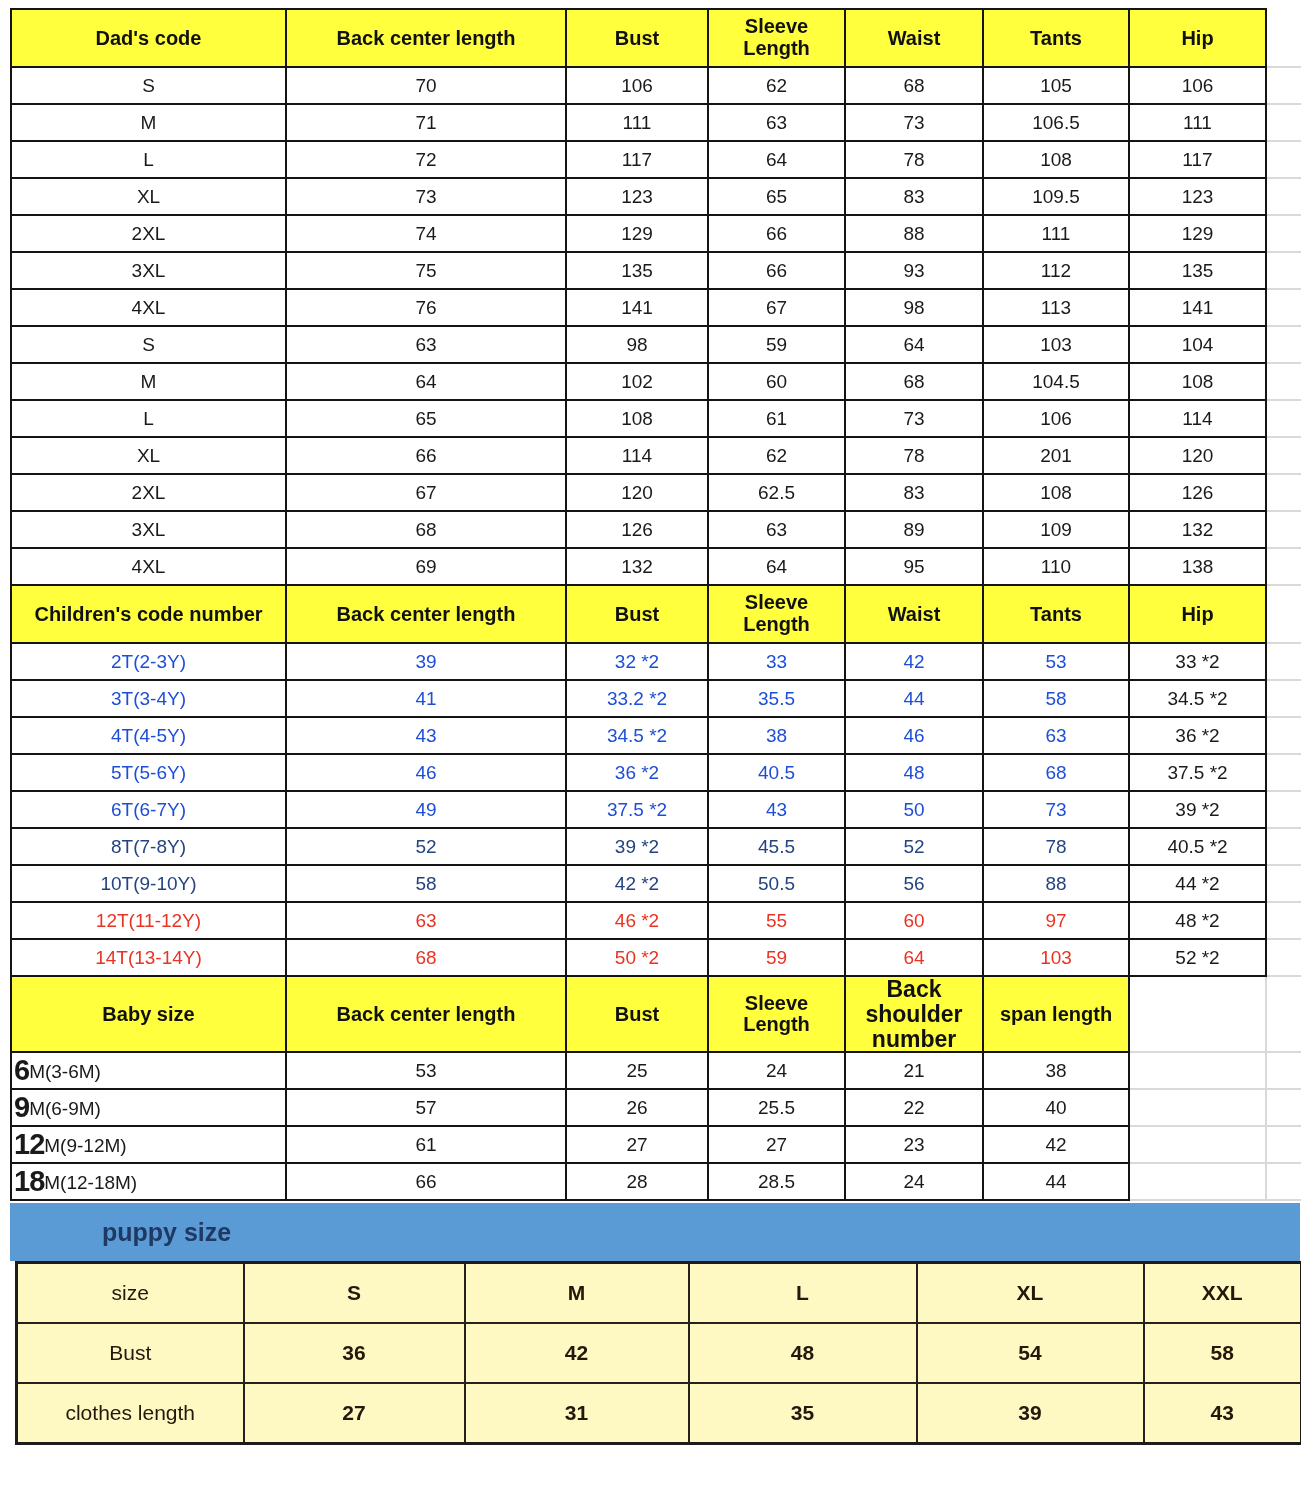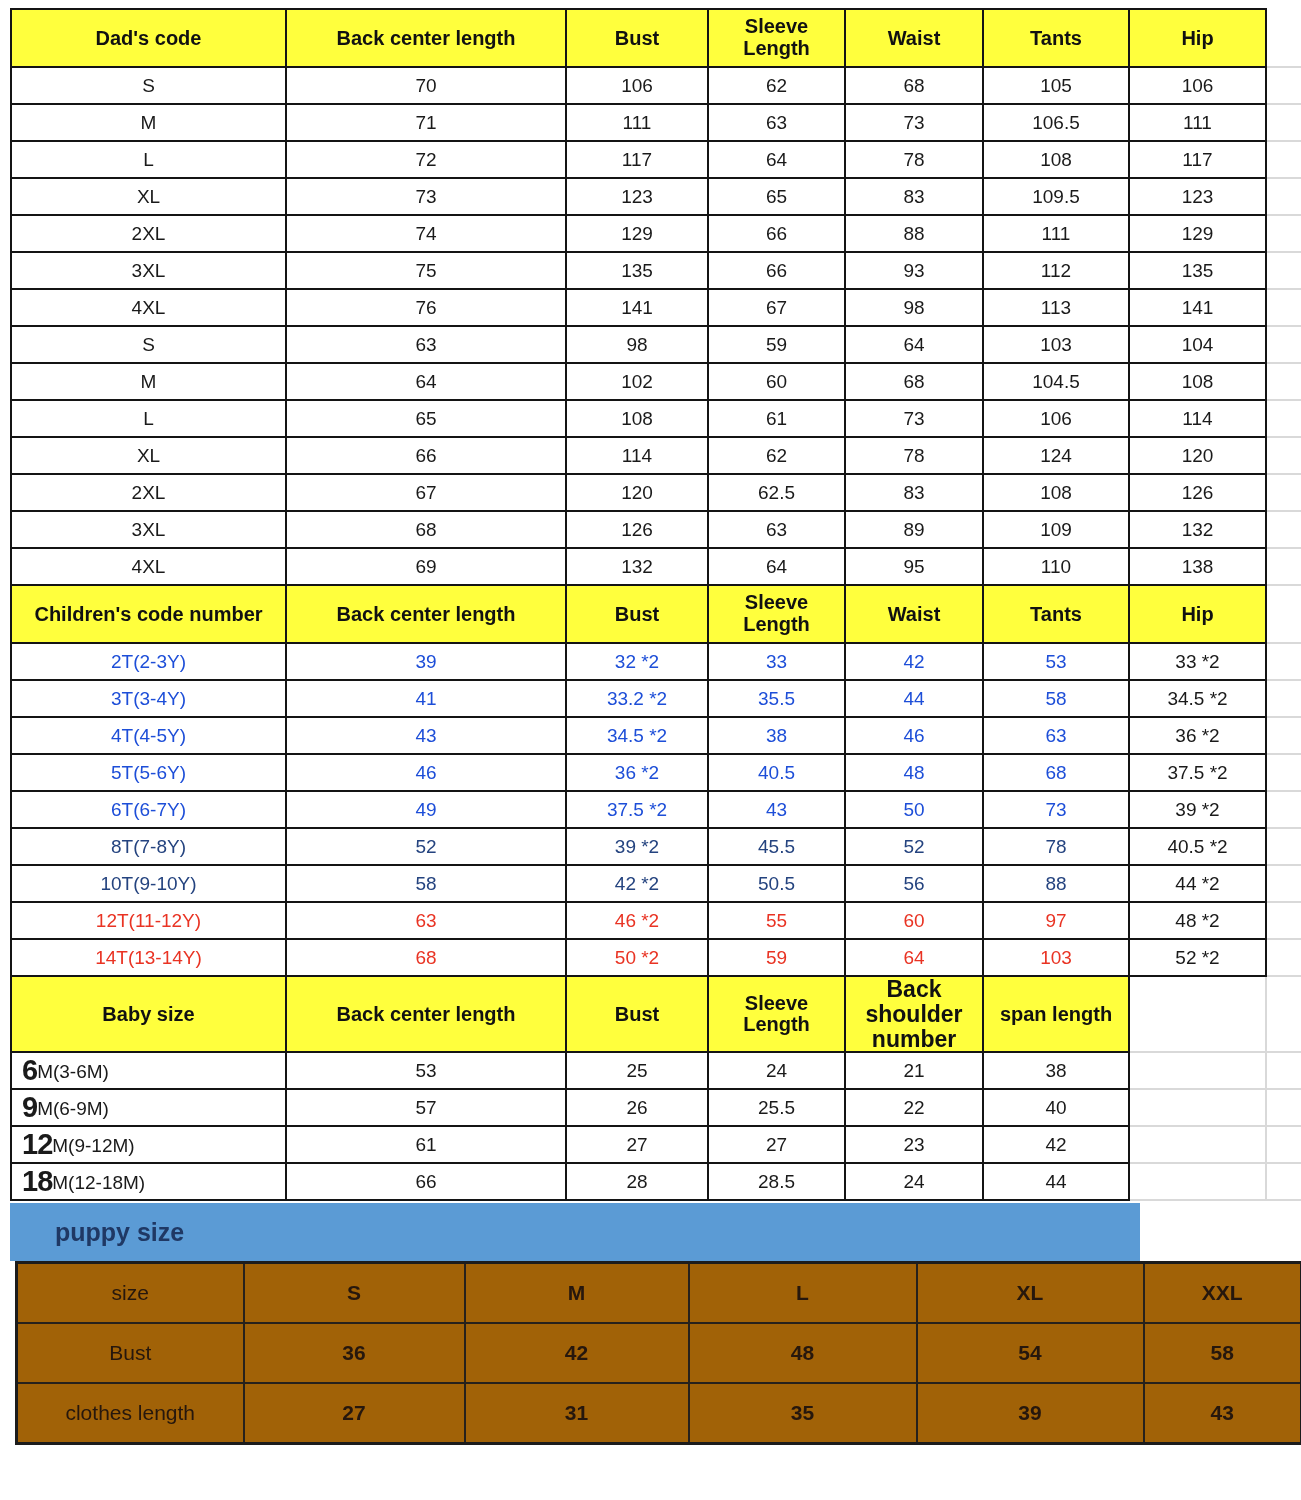--- a/index.html
+++ b/index.html
@@ -13,32 +13,32 @@
   .grid col.c7{width:137px}.grid col.c8{width:36px}
   .grid th,.grid td{border:2px solid #141414;text-align:center;overflow:hidden;padding:0 2px;}
   .grid th{background:#FFFF3D;height:56px;font-size:20px;font-weight:600;color:#111;}
   .grid th.sm{font-size:23px;}
   .grid td{height:35px;font-size:19px;}
   .grid .ghost{border:0;border-bottom:2px solid #d9d9d9;background:#fff;}
   .grid th.ghost{background:#fff;}
   .grid .gv{border-right:2px solid #d9d9d9;}
   .ln{display:block;line-height:1.08;}
   .lb{color:#1d4ed8;} .nv{color:#24437F;margin-left:26px;} .rd{color:#E93323;margin-top:12px;}
-  td.baby-label{text-align:left;padding-left:10px;white-space:nowrap;}
+  td.baby-label{text-align:left;padding-left:2px;white-space:nowrap;}
   td.baby-label .pre{font-size:29px;font-weight:600;letter-spacing:-1px;vertical-align:-2px;}
 
   
-  .banner{box-sizing:border-box;margin-left:-5px;width:1130px;height:58px;background:#5B9BD5;
-          display:flex;align-items:center;padding-left:45px;}
+  .banner{box-sizing:border-box;margin-left:-5px;width:1290px;height:58px;background:#5B9BD5;
+          display:flex;align-items:center;padding-left:92px;}
   .banner span{font-size:25px;font-weight:700;color:#1F3864;}
   .puppy-zone{margin-left:5px;margin-top:2px;}
   table.puppy{border-collapse:collapse;table-layout:fixed;width:1285px;border:3px solid #1c1c1c;}
   .puppy col.p1{width:227px}.puppy col.p2{width:221px}.puppy col.p3{width:224px}
   .puppy col.p4{width:228px}.puppy col.p5{width:227px}.puppy col.p6{width:158px}
-  .puppy td{background:#a16207;border:2px solid #26211c;height:56px;text-align:center;
+  .puppy td{background:#fef9c3;border:2px solid #26211c;height:56px;text-align:center;
             font-size:21px;font-weight:700;color:#26170d;margin-left:25px;}
   .puppy td:first-child{font-weight:400;}
 </style>
 </head>
 <body>
 
 <div class="wrap">
 
   <table class="grid">
     <colgroup>
@@ -168,21 +168,21 @@
           <td>106</td>
           <td>114</td>
           <td class="ghost"></td>
         </tr>
         <tr>
           <td>XL</td>
           <td>66</td>
           <td>114</td>
           <td>62</td>
           <td>78</td>
-          <td>124</td>
+          <td>201</td>
           <td>120</td>
           <td class="ghost"></td>
         </tr>
         <tr>
           <td>2XL</td>
           <td>67</td>
           <td>120</td>
           <td>62.5</td>
           <td>83</td>
           <td>108</td>

